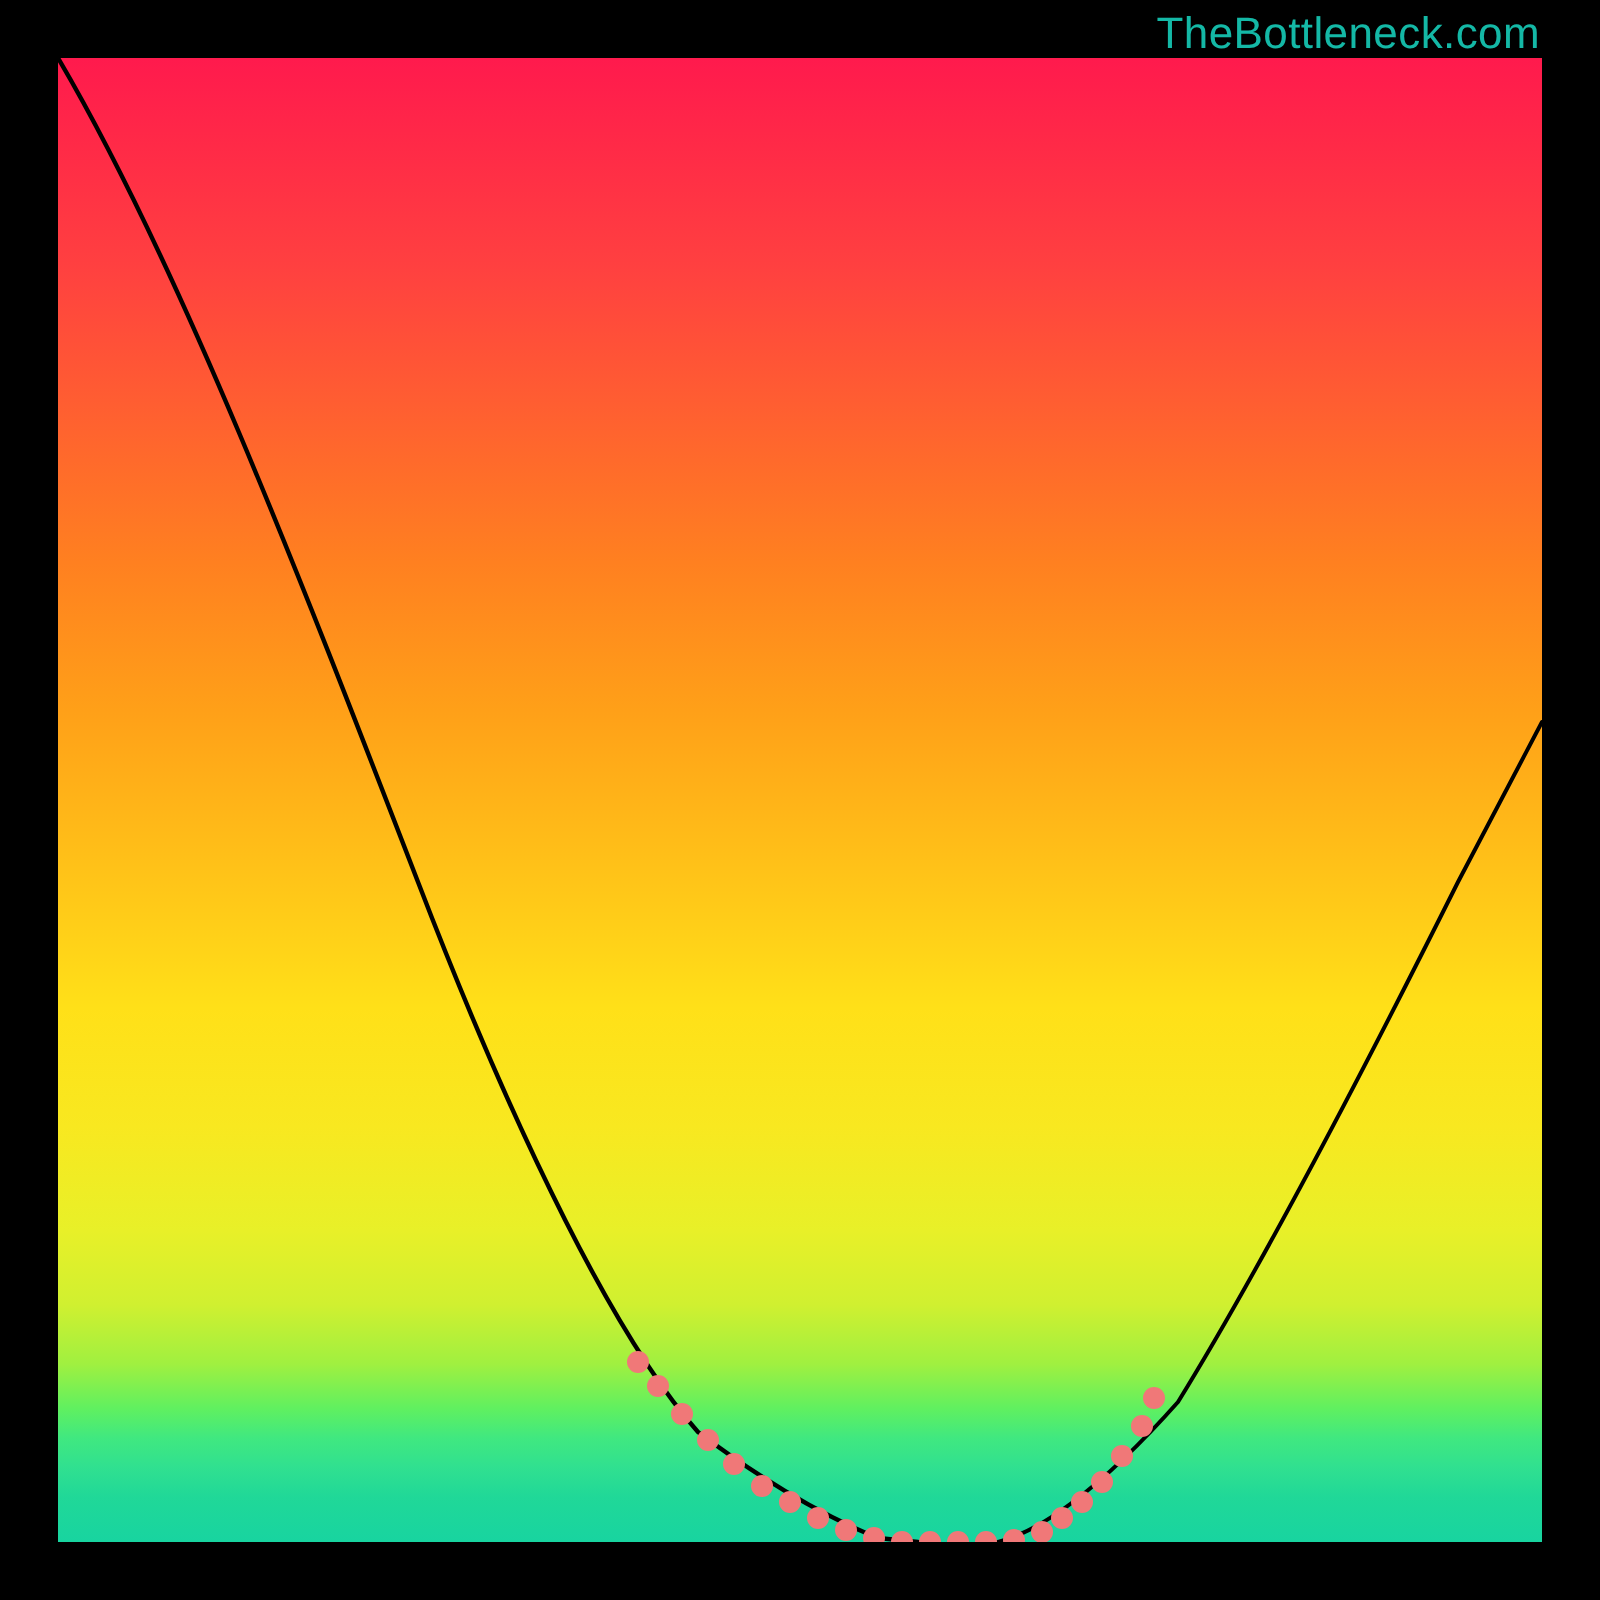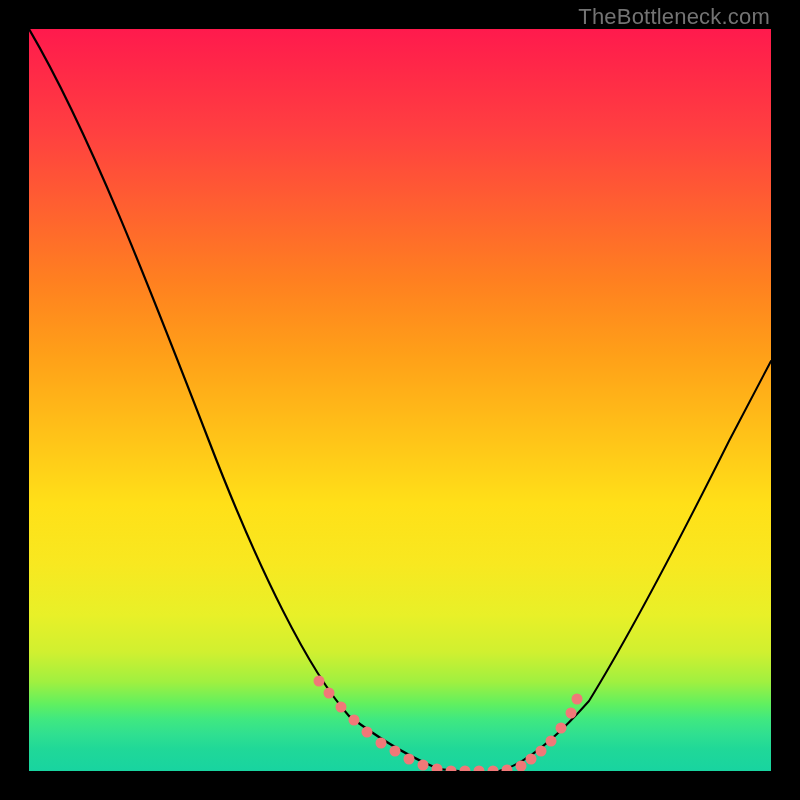--- a/index.html
+++ b/index.html
@@ -39,21 +39,21 @@
       #40e880 93%,
       #30e090 95%,
       #20d898 97%,
       #18d4a0 100%
     );
   }
   .watermark {
     position: absolute;
     top: 4px;
     right: 30px;
-    color: #737373;
+    color: #14b8a6;
     font-size: 22px;
     font-weight: 500;
     letter-spacing: 0.2px;
     z-index: 5;
   }
   svg.curve {
     position: absolute;
     inset: 0;
   }
 </style>

